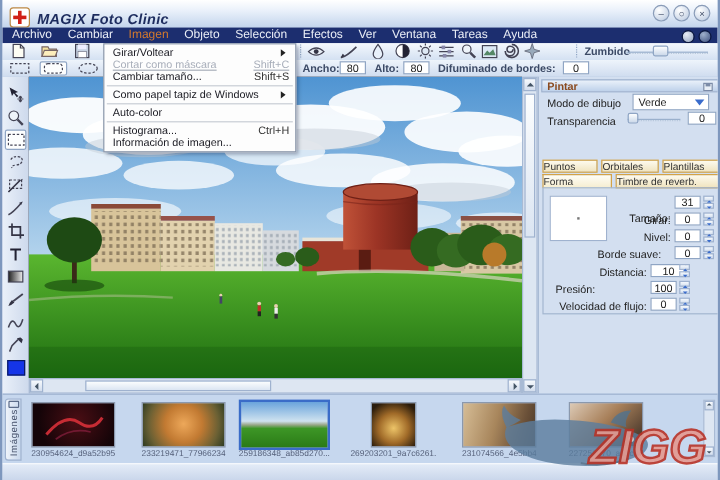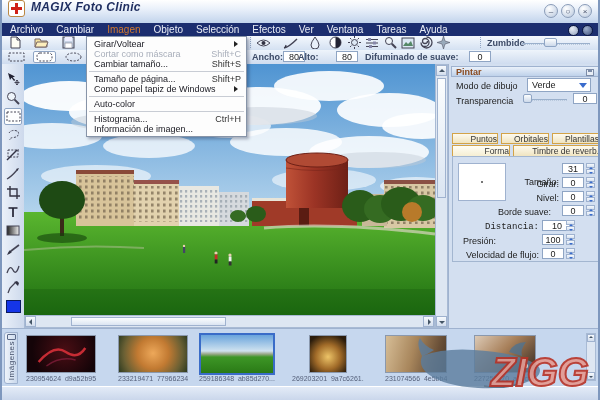--- a/index.html
+++ b/index.html
@@ -2,21 +2,21 @@
 <html><head>
 <meta charset="utf-8">
 <style>
   html,body{margin:0;padding:0;background:#9aa8c0;}
   .app{position:relative;width:600px;height:400px;font-family:"Liberation Sans",sans-serif;
        background:#d7e1f0;overflow:hidden;border-left:2px solid #7e97bd;border-right:2px solid #7e97bd;
        box-sizing:border-box;}
   
   .titlebar{position:absolute;left:0;top:0;width:100%;height:23px;
     background:linear-gradient(180deg,#ffffff 0%,#e9f0fa 40%,#c2d4ec 100%);
-    border-bottom:1px solid #9db3d2;display:flex;align-items:flex-start;}
+    border-bottom:1px solid #9db3d2;display:flex;align-items:flex-end;}
   .applogo{width:15px;height:15px;margin:0 6px 0 6px;background:#fff;border:1px solid #b84;
     border-radius:3px;position:relative;}
   .applogo:before{content:"";position:absolute;left:6px;top:2px;width:3px;height:11px;background:#d02018;}
   .applogo:after{content:"";position:absolute;left:2px;top:6px;width:11px;height:3px;background:#d02018;}
   .apptitle{font-size:12px;font-weight:bold;font-style:italic;color:#1d2c5e;letter-spacing:.3px;}
   .winbtns{position:absolute;right:6px;top:4px;display:flex;gap:3px;}
   .winbtn{width:14px;height:14px;border-radius:50%;border:1px solid #8a9cb8;
     background:radial-gradient(circle at 35% 30%,#ffffff,#cdd8e8 70%,#aebfd6);
     font-size:8px;line-height:13px;text-align:center;color:#44506a;box-sizing:border-box;}
   
@@ -77,32 +77,32 @@
   .selarrow{position:absolute;width:0;height:0;border:4px solid transparent;border-top:5px solid #3a6ccc;}
   .valbox{position:absolute;height:11px;background:#fff;border:1px solid #8fa5c4;font-size:9px;
     line-height:10px;text-align:center;color:#222;box-sizing:border-box;}
   .spin{position:absolute;width:9px;height:11px;}
   .spin .u,.spin .d{position:absolute;left:0;width:9px;height:5px;background:linear-gradient(180deg,#f5f9fd,#d6e1f0);
     border:1px solid #9fb2cf;box-sizing:border-box;}
   .spin .u{top:0;} .spin .d{top:6px;}
   .spin .u:before{content:"";position:absolute;left:2px;top:1px;border:2px solid transparent;border-bottom:2px solid #3a6ccc;}
   .spin .d:before{content:"";position:absolute;left:2px;top:2px;border:2px solid transparent;border-top:2px solid #3a6ccc;}
   .ptab{position:absolute;height:11px;background:linear-gradient(180deg,#fdfaee,#f0e4c0);
-    border:1px solid #d3a348;font-size:8.5px;text-align:right;line-height:10px;color:#333;box-sizing:border-box;}
+    border:1px solid #d3a348;font-size:8.5px;text-align:left;line-height:10px;color:#333;box-sizing:border-box;}
   .ptab.active{background:linear-gradient(180deg,#fefdf6,#f6eed2);border-bottom:1px solid #f6eed2;}
   .groupbox{position:absolute;border:1px solid #a3b6d0;box-sizing:border-box;}
   .preview{position:absolute;background:#fff;border:1px solid #9fb2cf;box-sizing:border-box;}
   .preview:before{content:"";position:absolute;left:50%;top:50%;width:2px;height:2px;margin:-1px;background:#777;}
   
   .dropdown{position:absolute;left:84px;top:36px;width:159px;background:#fdfdfd;
     border:1px solid #8794a8;box-shadow:2px 2px 3px rgba(20,30,60,.35);padding:2px 0;z-index:50;}
   .mi{height:10px;display:flex;align-items:center;padding:0 5px 0 7px;font-size:9px;color:#1a1a22;}
   .mi .lbl{flex:1;white-space:nowrap;}
   .mi .sc{font-size:9px;color:#333;}
-  .mi.disabled .lbl,.mi.disabled .sc{color:#a8aeba;}
+  .mi.disabled .lbl,.mi.disabled .sc{color:#a8aeba;text-decoration:underline;}
   .mi.selected{background:#2e5ec8;}
   .mi.selected .lbl{color:#fff;}
   .mi .sub{width:0;height:0;border:3px solid transparent;border-left:4px solid #222;margin-left:4px;}
   .msep{height:1px;background:#c8ccd4;margin:2px 2px;}
   
   .filmstrip{position:absolute;left:0;top:328px;width:100%;height:58px;background:#c6d7ee;border-top:1px solid #9fb2cf;}
   .ftab{position:absolute;left:2px;top:3px;width:14px;height:52px;
     background:linear-gradient(90deg,#eef3fa,#c9d8ec);border:1px solid #9fb2cf;border-radius:3px 0 0 3px;box-sizing:border-box;}
   .ftab .txt{position:absolute;left:2px;top:8px;font-size:8px;color:#44506a;
     writing-mode:vertical-rl;transform:rotate(180deg);letter-spacing:.5px;}
@@ -253,23 +253,23 @@
           <rect x="1" y="1" width="15" height="8" rx="3" fill="none" stroke="#445" stroke-dasharray="2 1.5"></rect>
         </svg>
     </div>
     <div class="shapebtn" style="left:60px;">
       <svg width="17" height="10" viewBox="0 0 17 10">
           <ellipse cx="8.5" cy="5" rx="7.5" ry="4" fill="none" stroke="#445" stroke-dasharray="2 1.5"></ellipse>
         </svg>
     </div>
     <div class="fldlbl" style="left:250px;">Ancho:</div>
     <div class="fldbox" style="left:281px;width:22px;">80</div>
-    <div class="fldlbl" style="left:296px;">Alto:</div>
+    <div class="fldlbl" style="left:310px;">Alto:</div>
     <div class="fldbox" style="left:334px;width:22px;">80</div>
-    <div class="fldlbl" style="left:363px;">Difuminado de suave:</div>
+    <div class="fldlbl" style="left:363px;">Difuminado de bordes:</div>
     <div class="fldbox" style="left:467px;width:22px;">0</div>
   </div>
 
   <div class="workspace">
 
     <div class="toolpal">
       <div class="tool" style="top:6px;">
         <svg width="14" height="14" viewBox="0 0 14 14">
             <path d="M2 1l2 7 1.5-2.2L8 9l1.3-1L6.6 5.6 9 4.6z" fill="#223"></path>
             <g stroke="#445">
@@ -520,21 +520,21 @@
           <div class="d"></div>
         </div>
 
       <div class="plabel" style="left:49px;top:143px;width:74px;">Borde suave:</div>
       <div class="valbox" style="left:113px;top:141px;width:22px;">0</div>
       <div class="spin" style="left:137px;top:141px;">
           <div class="u"></div>
           <div class="d"></div>
         </div>
 
-      <div class="plabel" style="left:14px;top:158px;width:76px;text-align:right;font-family:Liberation Mono, monospace;">Distancia:</div>
+      <div class="plabel" style="left:14px;top:158px;width:76px;text-align:right;">Distancia:</div>
       <div class="valbox" style="left:93px;top:156px;width:30px;">10</div>
       <div class="spin" style="left:117px;top:156px;">
           <div class="u"></div>
           <div class="d"></div>
         </div>
 
       <div class="plabel" style="left:14px;top:172px;width:76px;text-align:left;">Presión:</div>
       <div class="valbox" style="left:93px;top:170px;width:22px;">100</div>
       <div class="spin" style="left:117px;top:170px;">
           <div class="u"></div>
@@ -557,24 +557,20 @@
     </div>
     <div class="mi disabled">
       <span class="lbl">Cortar como máscara</span>
       <span class="sc">Shift+C</span>
     </div>
     <div class="mi">
       <span class="lbl">Cambiar tamaño...</span>
       <span class="sc">Shift+S</span>
     </div>
     <div class="msep"></div>
-    <div class="mi">
-      <span class="lbl">Tamaño de página...</span>
-      <span class="sc">Shift+P</span>
-    </div>
     <div class="mi">
       <span class="lbl">Como papel tapiz de Windows</span>
       <span class="sub"></span>
     </div>
     <div class="msep"></div>
     <div class="mi">
       <span class="lbl">Auto-color</span>
     </div>
     <div class="msep"></div>
     <div class="mi">

